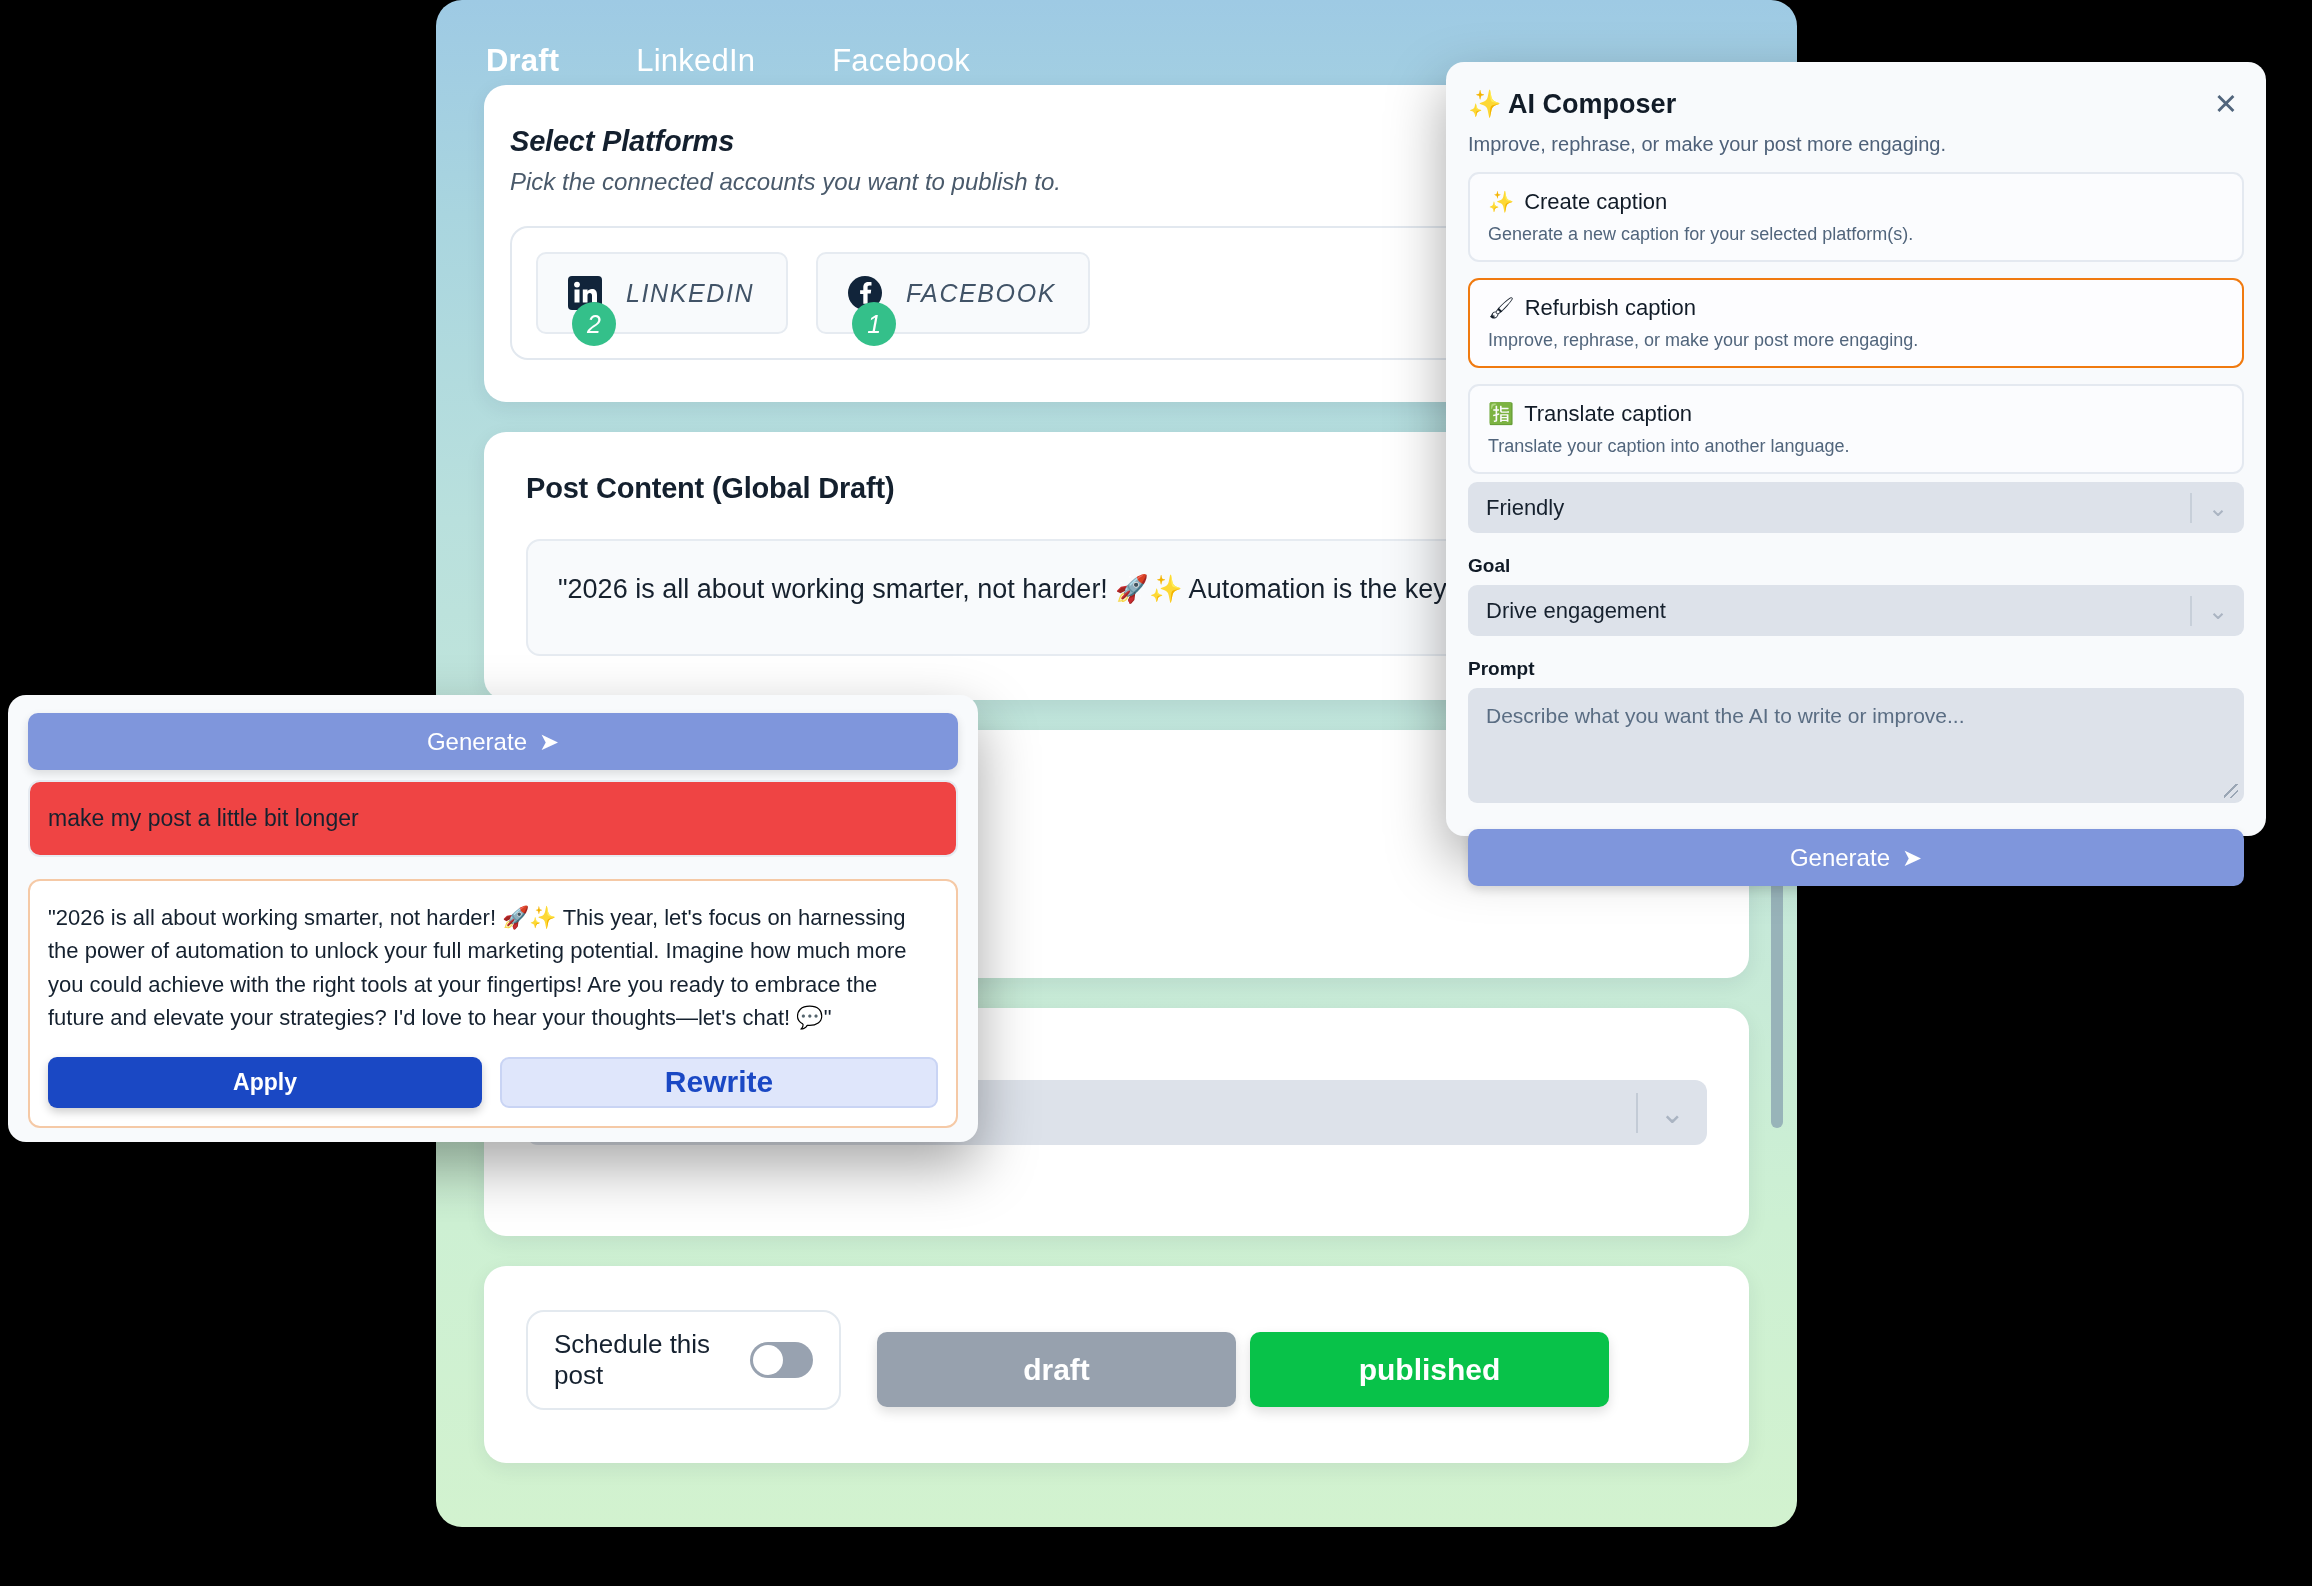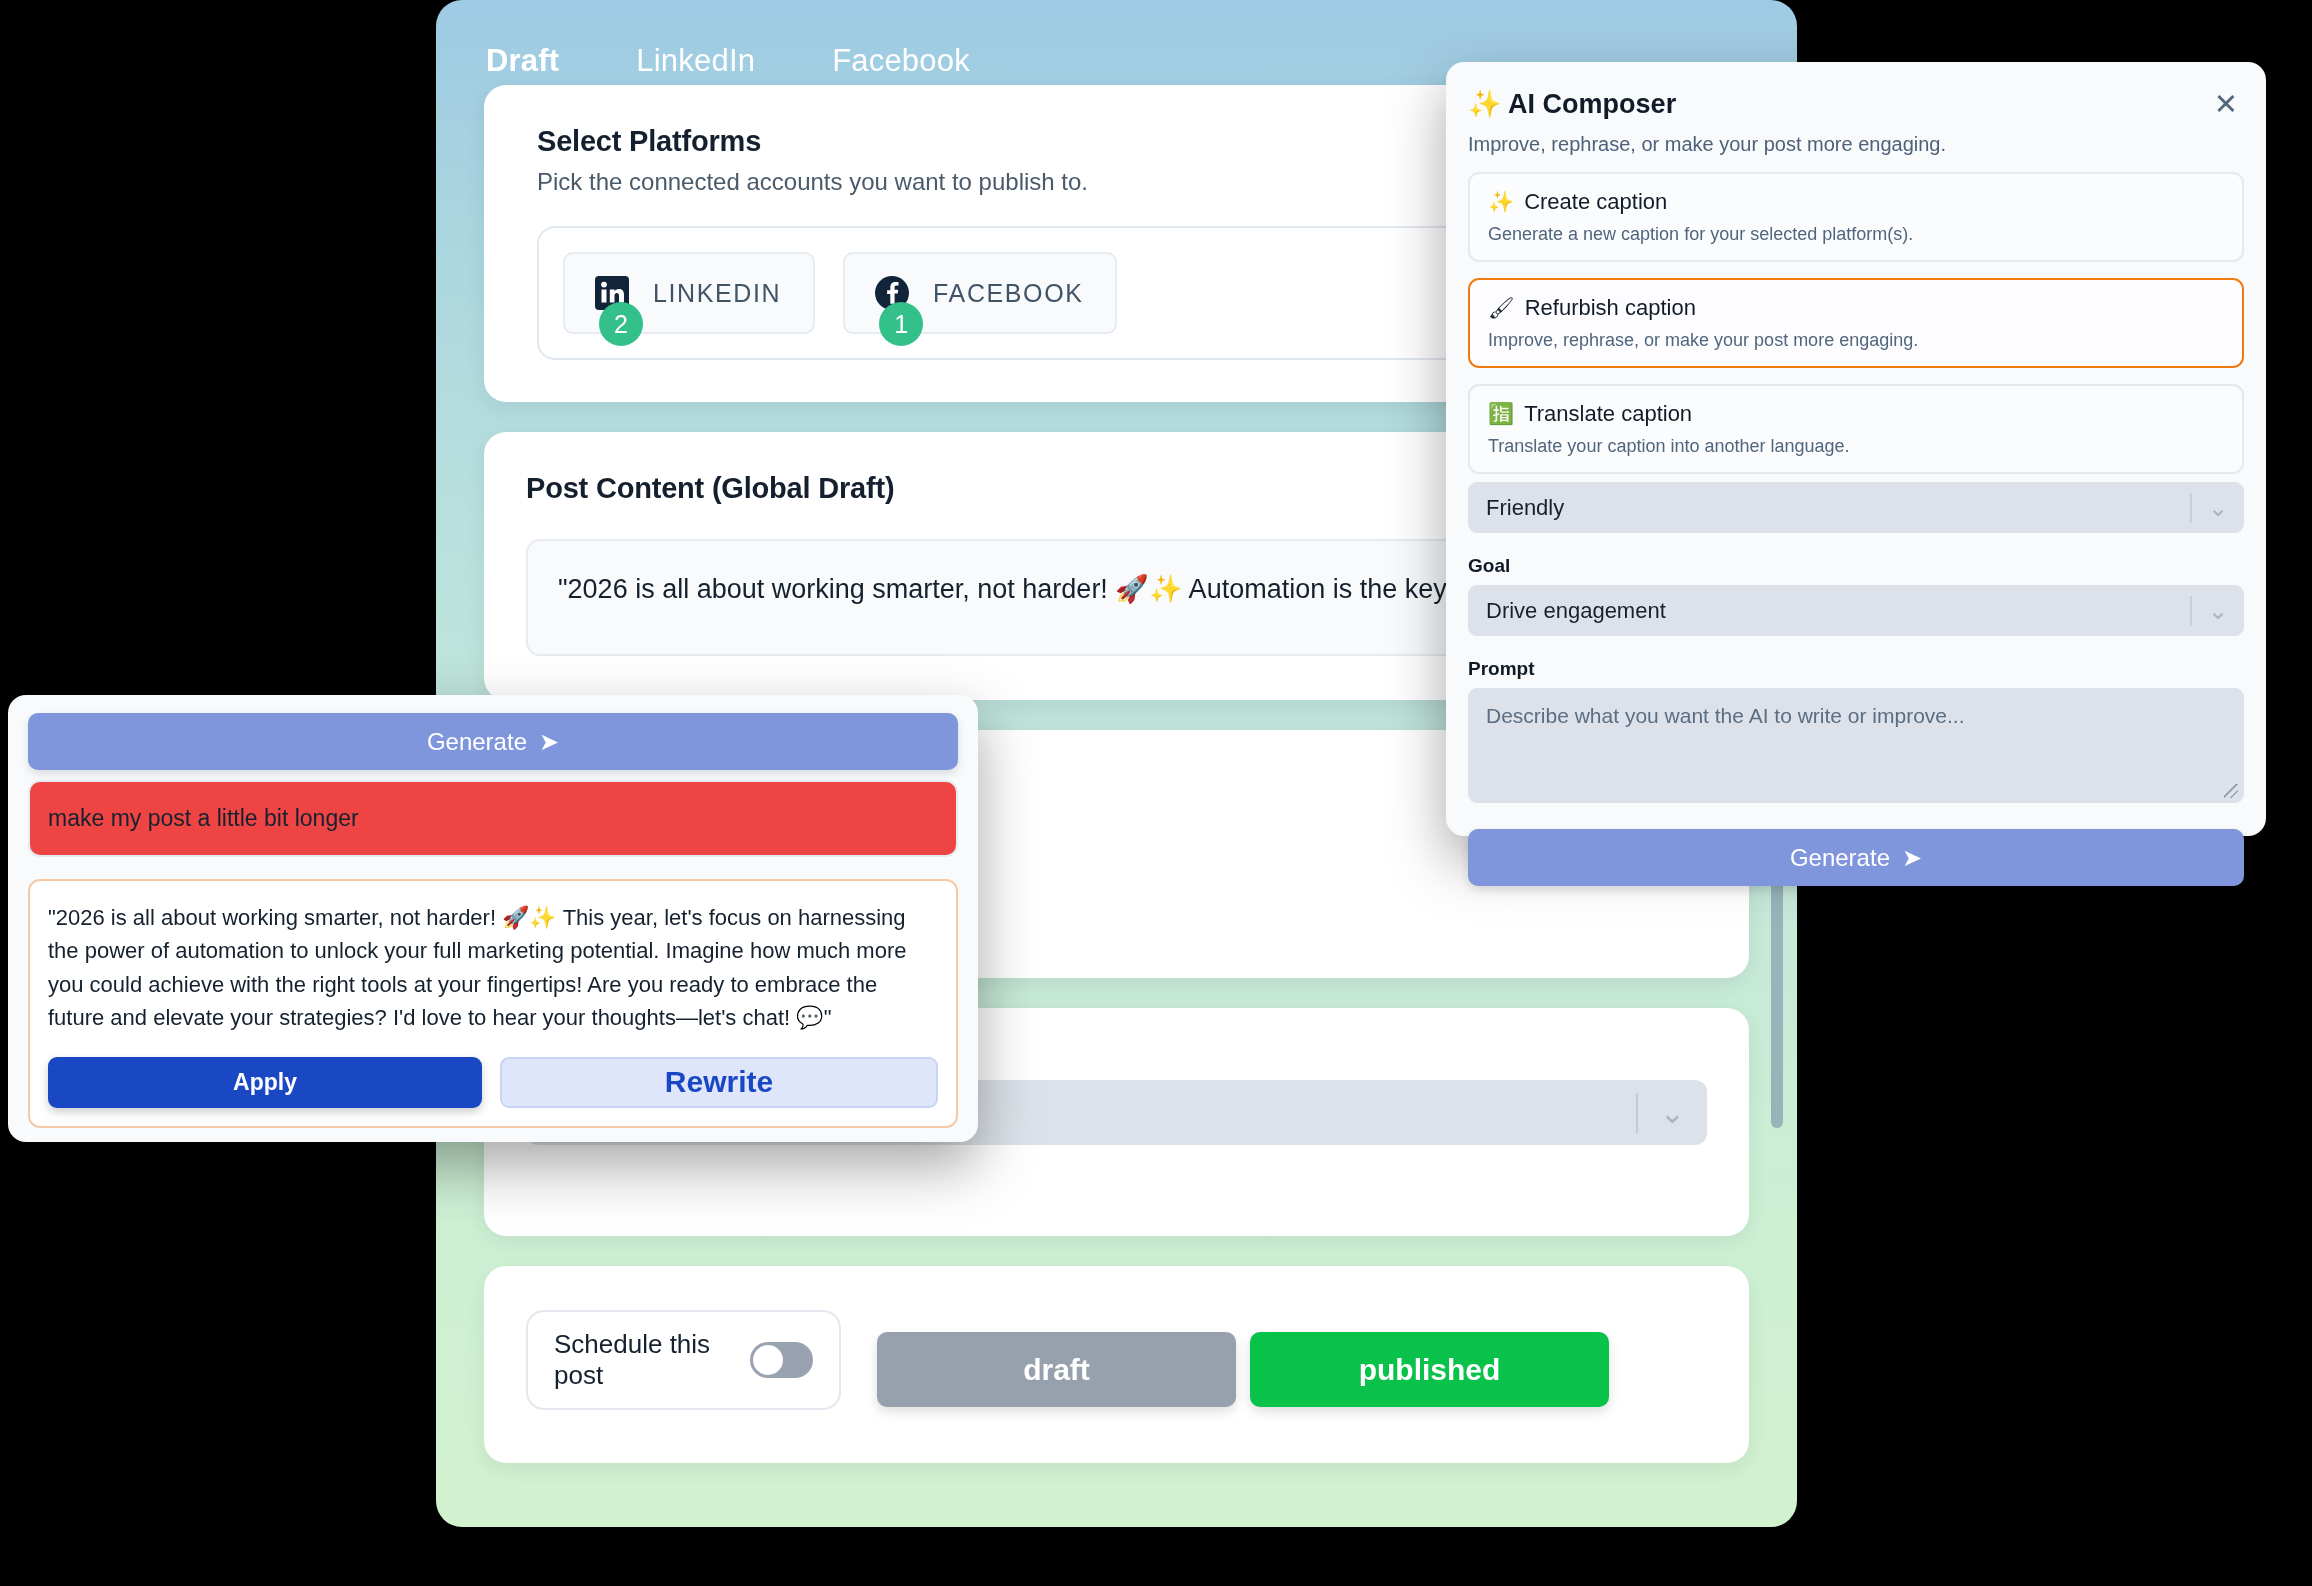--- a/index.html
+++ b/index.html
@@ -51,21 +51,21 @@
   }
   .section-title {
     font-size: 29px; font-weight: bold; color: #14202e;
     letter-spacing: -0.2px;
   }
   .section-sub {
     font-size: 24px; color: #4a5a6b; margin-top: 10px;
   }
 
   
-  .plat-wrap { padding: 40px 42px 42px 53px; }
+  .plat-wrap { padding: 40px 42px 42px 26px; font-style: italic; }
   .plat-box {
     margin-top: 30px;
     border: 2px solid #e2e8ef;
     border-radius: 18px;
     padding: 24px;
     display: flex; gap: 28px;
   }
   .plat-btn {
     position: relative;
     display: flex; align-items: center; gap: 20px;

